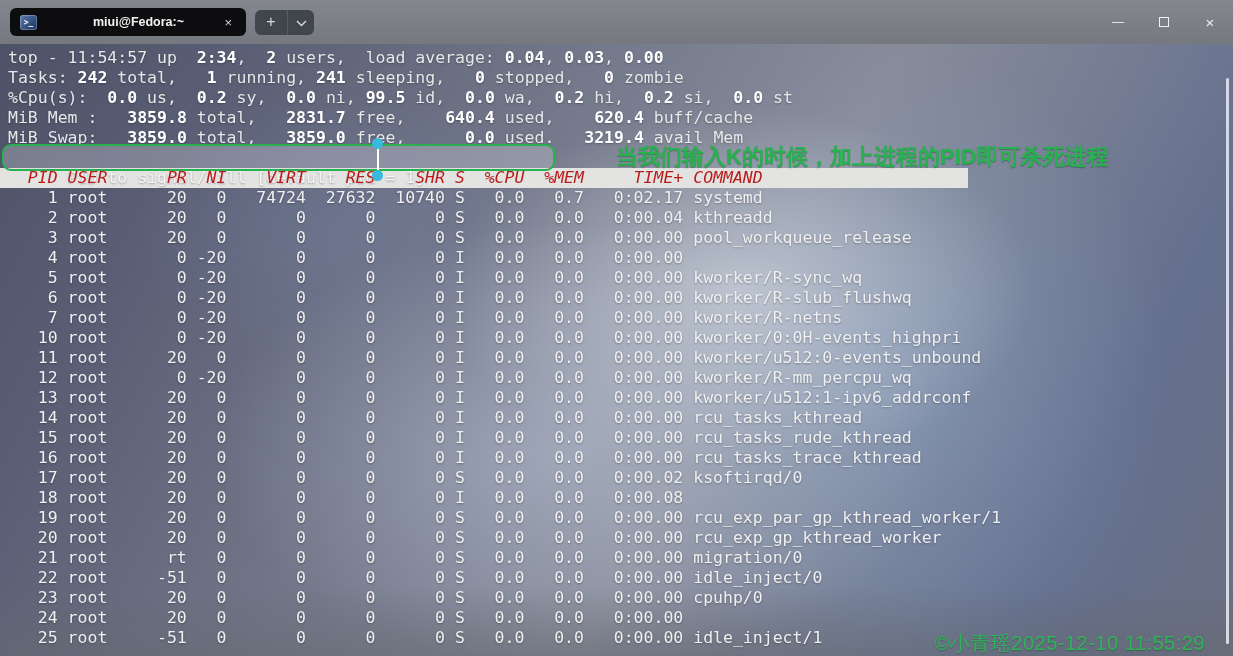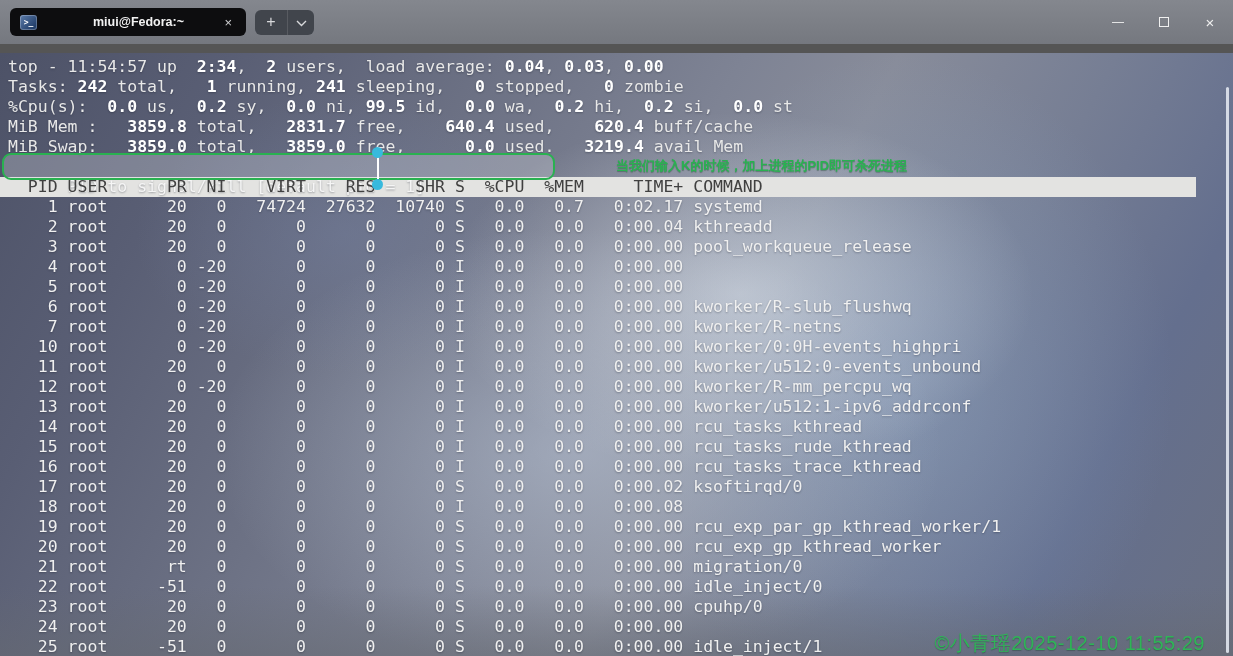--- a/index.html
+++ b/index.html
@@ -48,51 +48,50 @@
     font-size:16.5px; line-height:20px;
     color:#e8e8e8;
     background:
       linear-gradient(to top, rgba(100,104,112,0.55), rgba(100,104,112,0) 70px),
       radial-gradient(420px 260px at 60% 40%, rgba(236,243,250,0.50), rgba(236,243,250,0) 70%),
       radial-gradient(520px 320px at 47% 66%, rgba(206,219,236,0.42), rgba(206,219,236,0) 70%),
       radial-gradient(380px 460px at 73% 55%, rgba(148,178,214,0.38), rgba(148,178,214,0) 72%),
       radial-gradient(300px 200px at 28% 30%, rgba(118,132,168,0.35), rgba(118,132,168,0) 70%),
       linear-gradient(118deg, #4d5267 0%, #595e74 15%, #6c7184 32%, #7e8394 48%, #888c9a 58%, #767e94 72%, #646f8e 85%, #6a7082 100%);
     text-shadow:0 1px 2px rgba(20,25,40,0.35);
-    margin-top:9px;
   }
   .term-line { height:20px; white-space:pre; padding-left:8px; }
   .term-line .b { font-weight:bold; color:#ffffff; }
   .prompt-line { color:#f5f5f5; }
   
   .grid-row {
     display:grid;
     grid-template-columns:5ch 8ch 3ch 3ch 7ch 6ch 6ch 1ch 5ch 5ch 9ch auto;
     column-gap:1ch; padding-left:8px; height:20px; line-height:20px; white-space:pre;
   }
   .c { display:block; overflow:visible; }
   .ar { text-align:right; }
   .al { text-align:left; }
   .table-header {
-    width:1196px; background:#e3e3e1; color:#404040; text-shadow:none; font-weight:500;
+    width:968px; background:#e3e3e1; color:#b91c1c; text-shadow:none; font-weight:500;font-style:italic;
   }
   .prow { color:#f0f0f0; }
   
   .green-box {
     position:absolute; left:2px; top:100px; width:553px; height:27px;
     border:2.5px solid #29b150; border-radius:9px;
     background:rgba(218,221,227,0.30); z-index:5; pointer-events:none;
   }
   .cursor-bar { position:absolute; left:377px; top:103px; width:2px; height:23px; background:#ffffff; z-index:7; }
   .handle { position:absolute; width:11px; height:11px; border-radius:50%; background:#38b9dd; z-index:8; }
   .handle.top { left:372px; top:94px; }
   .handle.bottom { left:372px; top:126px; }
   .cn-tip {
     position:absolute; left:616px; top:103px; z-index:6;
-    color:#29b150; font-weight:700; font-size:13px; white-space:nowrap;
+    color:#29b150; font-weight:700; font-size:22px; white-space:nowrap;
     font-family:"Liberation Sans",sans-serif; text-shadow:0 1px 1px rgba(0,50,20,0.35);
   }
   .watermark {
     position:absolute; right:28px; bottom:3px; z-index:6;
     color:#2fb457; font-weight:400; font-size:20px; letter-spacing:0.5px; white-space:nowrap;
     font-family:"Liberation Sans",sans-serif; text-shadow:0 1px 1px rgba(0,50,20,0.3);
   }
   .scrollbar {
     position:absolute; right:4px; top:34px; width:3px; height:566px;
     background:rgba(232,236,244,0.85); border-radius:2px; z-index:9; cursor:pointer;
@@ -146,21 +145,21 @@
     <div class="term-line prompt-line">
       <span>PID to signal/kill [default pid = 1]</span>
     </div>
 
     <div id="thead" class="grid-row table-header"><span class="c ar">PID</span><span class="c al">USER</span><span class="c ar">PR</span><span class="c ar">NI</span><span class="c ar">VIRT</span><span class="c ar">RES</span><span class="c ar">SHR</span><span class="c al">S</span><span class="c ar">%CPU</span><span class="c ar">%MEM</span><span class="c ar">TIME+</span><span class="c al">COMMAND</span></div>
     <div id="tbody">
         <div class="grid-row prow"><span class="c ar">1</span><span class="c al">root</span><span class="c ar">20</span><span class="c ar">0</span><span class="c ar">74724</span><span class="c ar">27632</span><span class="c ar">10740</span><span class="c al">S</span><span class="c ar">0.0</span><span class="c ar">0.7</span><span class="c ar">0:02.17</span><span class="c al">systemd</span></div>
         <div class="grid-row prow"><span class="c ar">2</span><span class="c al">root</span><span class="c ar">20</span><span class="c ar">0</span><span class="c ar">0</span><span class="c ar">0</span><span class="c ar">0</span><span class="c al">S</span><span class="c ar">0.0</span><span class="c ar">0.0</span><span class="c ar">0:00.04</span><span class="c al">kthreadd</span></div>
         <div class="grid-row prow"><span class="c ar">3</span><span class="c al">root</span><span class="c ar">20</span><span class="c ar">0</span><span class="c ar">0</span><span class="c ar">0</span><span class="c ar">0</span><span class="c al">S</span><span class="c ar">0.0</span><span class="c ar">0.0</span><span class="c ar">0:00.00</span><span class="c al">pool_workqueue_release</span></div>
         <div class="grid-row prow"><span class="c ar">4</span><span class="c al">root</span><span class="c ar">0</span><span class="c ar">-20</span><span class="c ar">0</span><span class="c ar">0</span><span class="c ar">0</span><span class="c al">I</span><span class="c ar">0.0</span><span class="c ar">0.0</span><span class="c ar">0:00.00</span></div>
-        <div class="grid-row prow"><span class="c ar">5</span><span class="c al">root</span><span class="c ar">0</span><span class="c ar">-20</span><span class="c ar">0</span><span class="c ar">0</span><span class="c ar">0</span><span class="c al">I</span><span class="c ar">0.0</span><span class="c ar">0.0</span><span class="c ar">0:00.00</span></div>
+        <div class="grid-row prow"><span class="c ar">5</span><span class="c al">root</span><span class="c ar">0</span><span class="c ar">-20</span><span class="c ar">0</span><span class="c ar">0</span><span class="c ar">0</span><span class="c al">I</span><span class="c ar">0.0</span><span class="c ar">0.0</span><span class="c ar">0:00.00</span><span class="c al">kworker/R-sync_wq</span></div>
         <div class="grid-row prow"><span class="c ar">6</span><span class="c al">root</span><span class="c ar">0</span><span class="c ar">-20</span><span class="c ar">0</span><span class="c ar">0</span><span class="c ar">0</span><span class="c al">I</span><span class="c ar">0.0</span><span class="c ar">0.0</span><span class="c ar">0:00.00</span><span class="c al">kworker/R-slub_flushwq</span></div>
         <div class="grid-row prow"><span class="c ar">7</span><span class="c al">root</span><span class="c ar">0</span><span class="c ar">-20</span><span class="c ar">0</span><span class="c ar">0</span><span class="c ar">0</span><span class="c al">I</span><span class="c ar">0.0</span><span class="c ar">0.0</span><span class="c ar">0:00.00</span><span class="c al">kworker/R-netns</span></div>
         <div class="grid-row prow"><span class="c ar">10</span><span class="c al">root</span><span class="c ar">0</span><span class="c ar">-20</span><span class="c ar">0</span><span class="c ar">0</span><span class="c ar">0</span><span class="c al">I</span><span class="c ar">0.0</span><span class="c ar">0.0</span><span class="c ar">0:00.00</span><span class="c al">kworker/0:0H-events_highpri</span></div>
         <div class="grid-row prow"><span class="c ar">11</span><span class="c al">root</span><span class="c ar">20</span><span class="c ar">0</span><span class="c ar">0</span><span class="c ar">0</span><span class="c ar">0</span><span class="c al">I</span><span class="c ar">0.0</span><span class="c ar">0.0</span><span class="c ar">0:00.00</span><span class="c al">kworker/u512:0-events_unbound</span></div>
         <div class="grid-row prow"><span class="c ar">12</span><span class="c al">root</span><span class="c ar">0</span><span class="c ar">-20</span><span class="c ar">0</span><span class="c ar">0</span><span class="c ar">0</span><span class="c al">I</span><span class="c ar">0.0</span><span class="c ar">0.0</span><span class="c ar">0:00.00</span><span class="c al">kworker/R-mm_percpu_wq</span></div>
         <div class="grid-row prow"><span class="c ar">13</span><span class="c al">root</span><span class="c ar">20</span><span class="c ar">0</span><span class="c ar">0</span><span class="c ar">0</span><span class="c ar">0</span><span class="c al">I</span><span class="c ar">0.0</span><span class="c ar">0.0</span><span class="c ar">0:00.00</span><span class="c al">kworker/u512:1-ipv6_addrconf</span></div>
         <div class="grid-row prow"><span class="c ar">14</span><span class="c al">root</span><span class="c ar">20</span><span class="c ar">0</span><span class="c ar">0</span><span class="c ar">0</span><span class="c ar">0</span><span class="c al">I</span><span class="c ar">0.0</span><span class="c ar">0.0</span><span class="c ar">0:00.00</span><span class="c al">rcu_tasks_kthread</span></div>
         <div class="grid-row prow"><span class="c ar">15</span><span class="c al">root</span><span class="c ar">20</span><span class="c ar">0</span><span class="c ar">0</span><span class="c ar">0</span><span class="c ar">0</span><span class="c al">I</span><span class="c ar">0.0</span><span class="c ar">0.0</span><span class="c ar">0:00.00</span><span class="c al">rcu_tasks_rude_kthread</span></div>
         <div class="grid-row prow"><span class="c ar">16</span><span class="c al">root</span><span class="c ar">20</span><span class="c ar">0</span><span class="c ar">0</span><span class="c ar">0</span><span class="c ar">0</span><span class="c al">I</span><span class="c ar">0.0</span><span class="c ar">0.0</span><span class="c ar">0:00.00</span><span class="c al">rcu_tasks_trace_kthread</span></div>
         <div class="grid-row prow"><span class="c ar">17</span><span class="c al">root</span><span class="c ar">20</span><span class="c ar">0</span><span class="c ar">0</span><span class="c ar">0</span><span class="c ar">0</span><span class="c al">S</span><span class="c ar">0.0</span><span class="c ar">0.0</span><span class="c ar">0:00.02</span><span class="c al">ksoftirqd/0</span></div>

